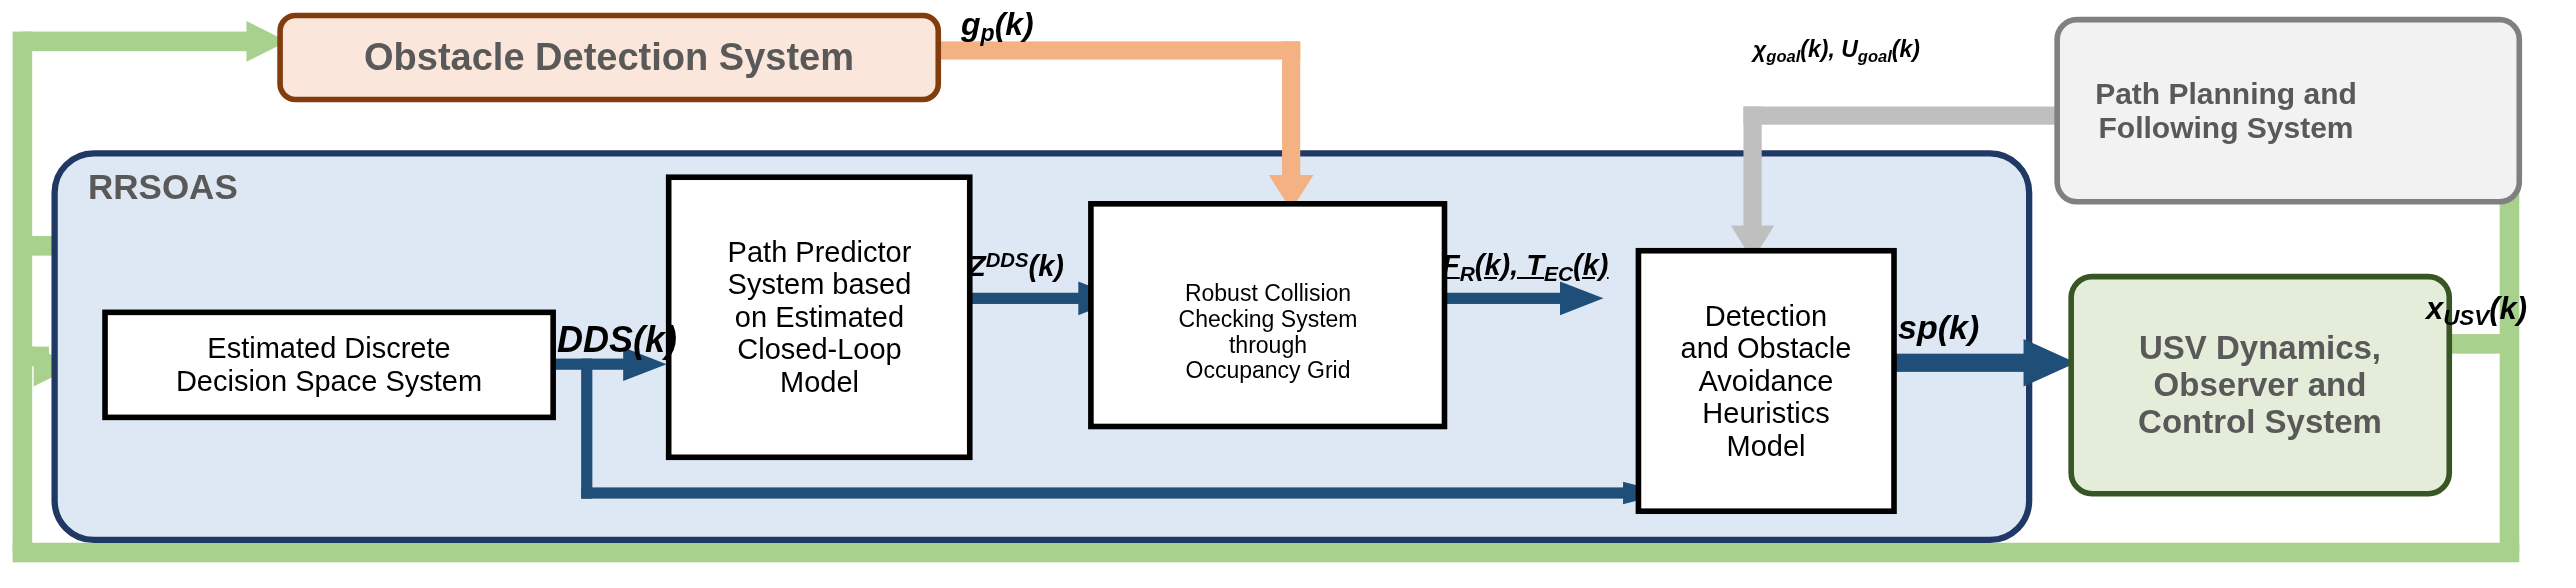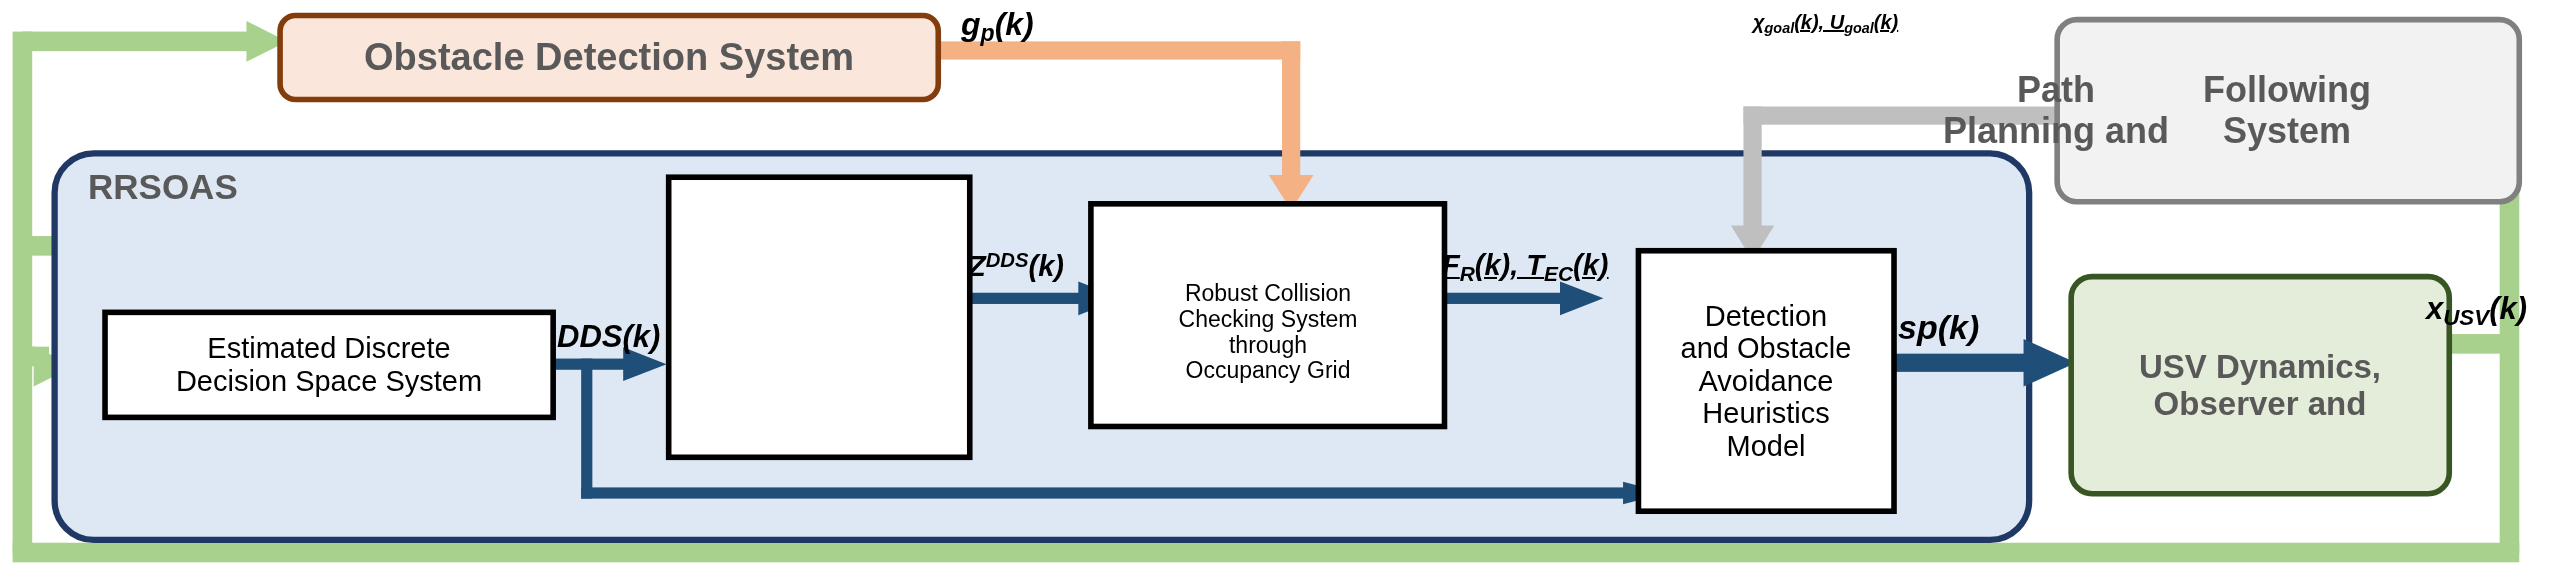--- a/index.html
+++ b/index.html
@@ -90,35 +90,43 @@
 
     <rect x="150" y="446" width="640" height="150" fill="#FFFFFF" stroke="#000000" stroke-width="8"></rect>
     <rect x="955" y="253" width="430" height="400" fill="#FFFFFF" stroke="#000000" stroke-width="8"></rect>
     <rect x="1558" y="291" width="505" height="318" fill="#FFFFFF" stroke="#000000" stroke-width="8"></rect>
     <rect x="2340" y="358" width="365" height="372" fill="#FFFFFF" stroke="#000000" stroke-width="8"></rect>
 
   </svg>
 
   <div class="box-label grey-title" style="left:280px;top:15.4px;width:658px;height:84px;font-size:38px;">Obstacle Detection System</div>
 
-  <div class="box-label grey-title" style="left:1939px;top:19.6px;width:462px;height:182px;font-size:36px;flex-direction:row;">
+  <div class="box-label grey-title" style="left:1995px;top:19.6px;width:462px;height:182px;font-size:30px;flex-direction:column;">
     <span>Path Planning and</span>
     <span>Following System</span>
   </div>
 
   <div class="box-label grey-title" style="left:2071px;top:277px;width:378px;height:217px;font-size:33px;flex-direction:column;text-align:center;">
     <span>USV Dynamics,</span>
     <span>Observer and</span>
+    <span>Control System</span>
   </div>
 
   <div class="box-label blk" style="left:105px;top:312px;width:448px;height:105px;font-size:29px;flex-direction:column;">
     <span>Estimated Discrete</span>
     <span>Decision Space System</span>
   </div>
 
+  <div class="box-label blk" style="left:669px;top:177px;width:301px;height:280px;font-size:29px;flex-direction:column;">
+    <span>Path Predictor</span>
+    <span>System based</span>
+    <span>on Estimated</span>
+    <span>Closed-Loop</span>
+    <span>Model</span>
+  </div>
 
   <div class="box-label blk" style="left:1091px;top:221px;width:354px;height:223px;font-size:23px;flex-direction:column;">
     <span>Robust Collision</span>
     <span>Checking System</span>
     <span>through</span>
     <span>Occupancy Grid</span>
   </div>
 
   <div class="box-label blk" style="left:1638px;top:251px;width:256px;height:260px;font-size:29px;flex-direction:column;">
     <span>Detection</span>
@@ -127,25 +135,25 @@
     <span>Heuristics</span>
     <span>Model</span>
   </div>
 
   <div style="position:absolute;left:88px;top:167px;font-size:35px;font-weight:bold;color:#595959;">RRSOAS</div>
 
   <div class="sig" style="left:961px;top:5.6px;font-size:32px;">
     <span>g</span><sub>p</sub><span>(k)</span>
   </div>
 
-  <div class="sig" style="left:1753px;top:11px;font-size:20px;text-decoration:underline;">
+  <div class="sig" style="left:1753px;top:36px;font-size:23px;">
     χ<sub>goal</sub>(k), U<sub>goal</sub>(k)
   </div>
 
-  <div class="sig" style="left:557px;top:319px;font-size:31px;text-align:center;">DDS(k)</div>
+  <div class="sig" style="left:557px;top:319px;font-size:36px;text-align:center;">DDS(k)</div>
 
   <div class="sig" style="left:968px;top:249px;font-size:29px;">
     <span>Z</span><sup>DDS</sup><span>(k)</span>
   </div>
 
   <div class="sig" style="left:1442px;top:249px;font-size:29px;text-decoration:underline;">
     F<sub>R</sub>(k), T<sub>EC</sub>(k)
   </div>
 
   <div class="sig" style="left:1898px;top:308px;font-size:34px;">sp(k)</div>

